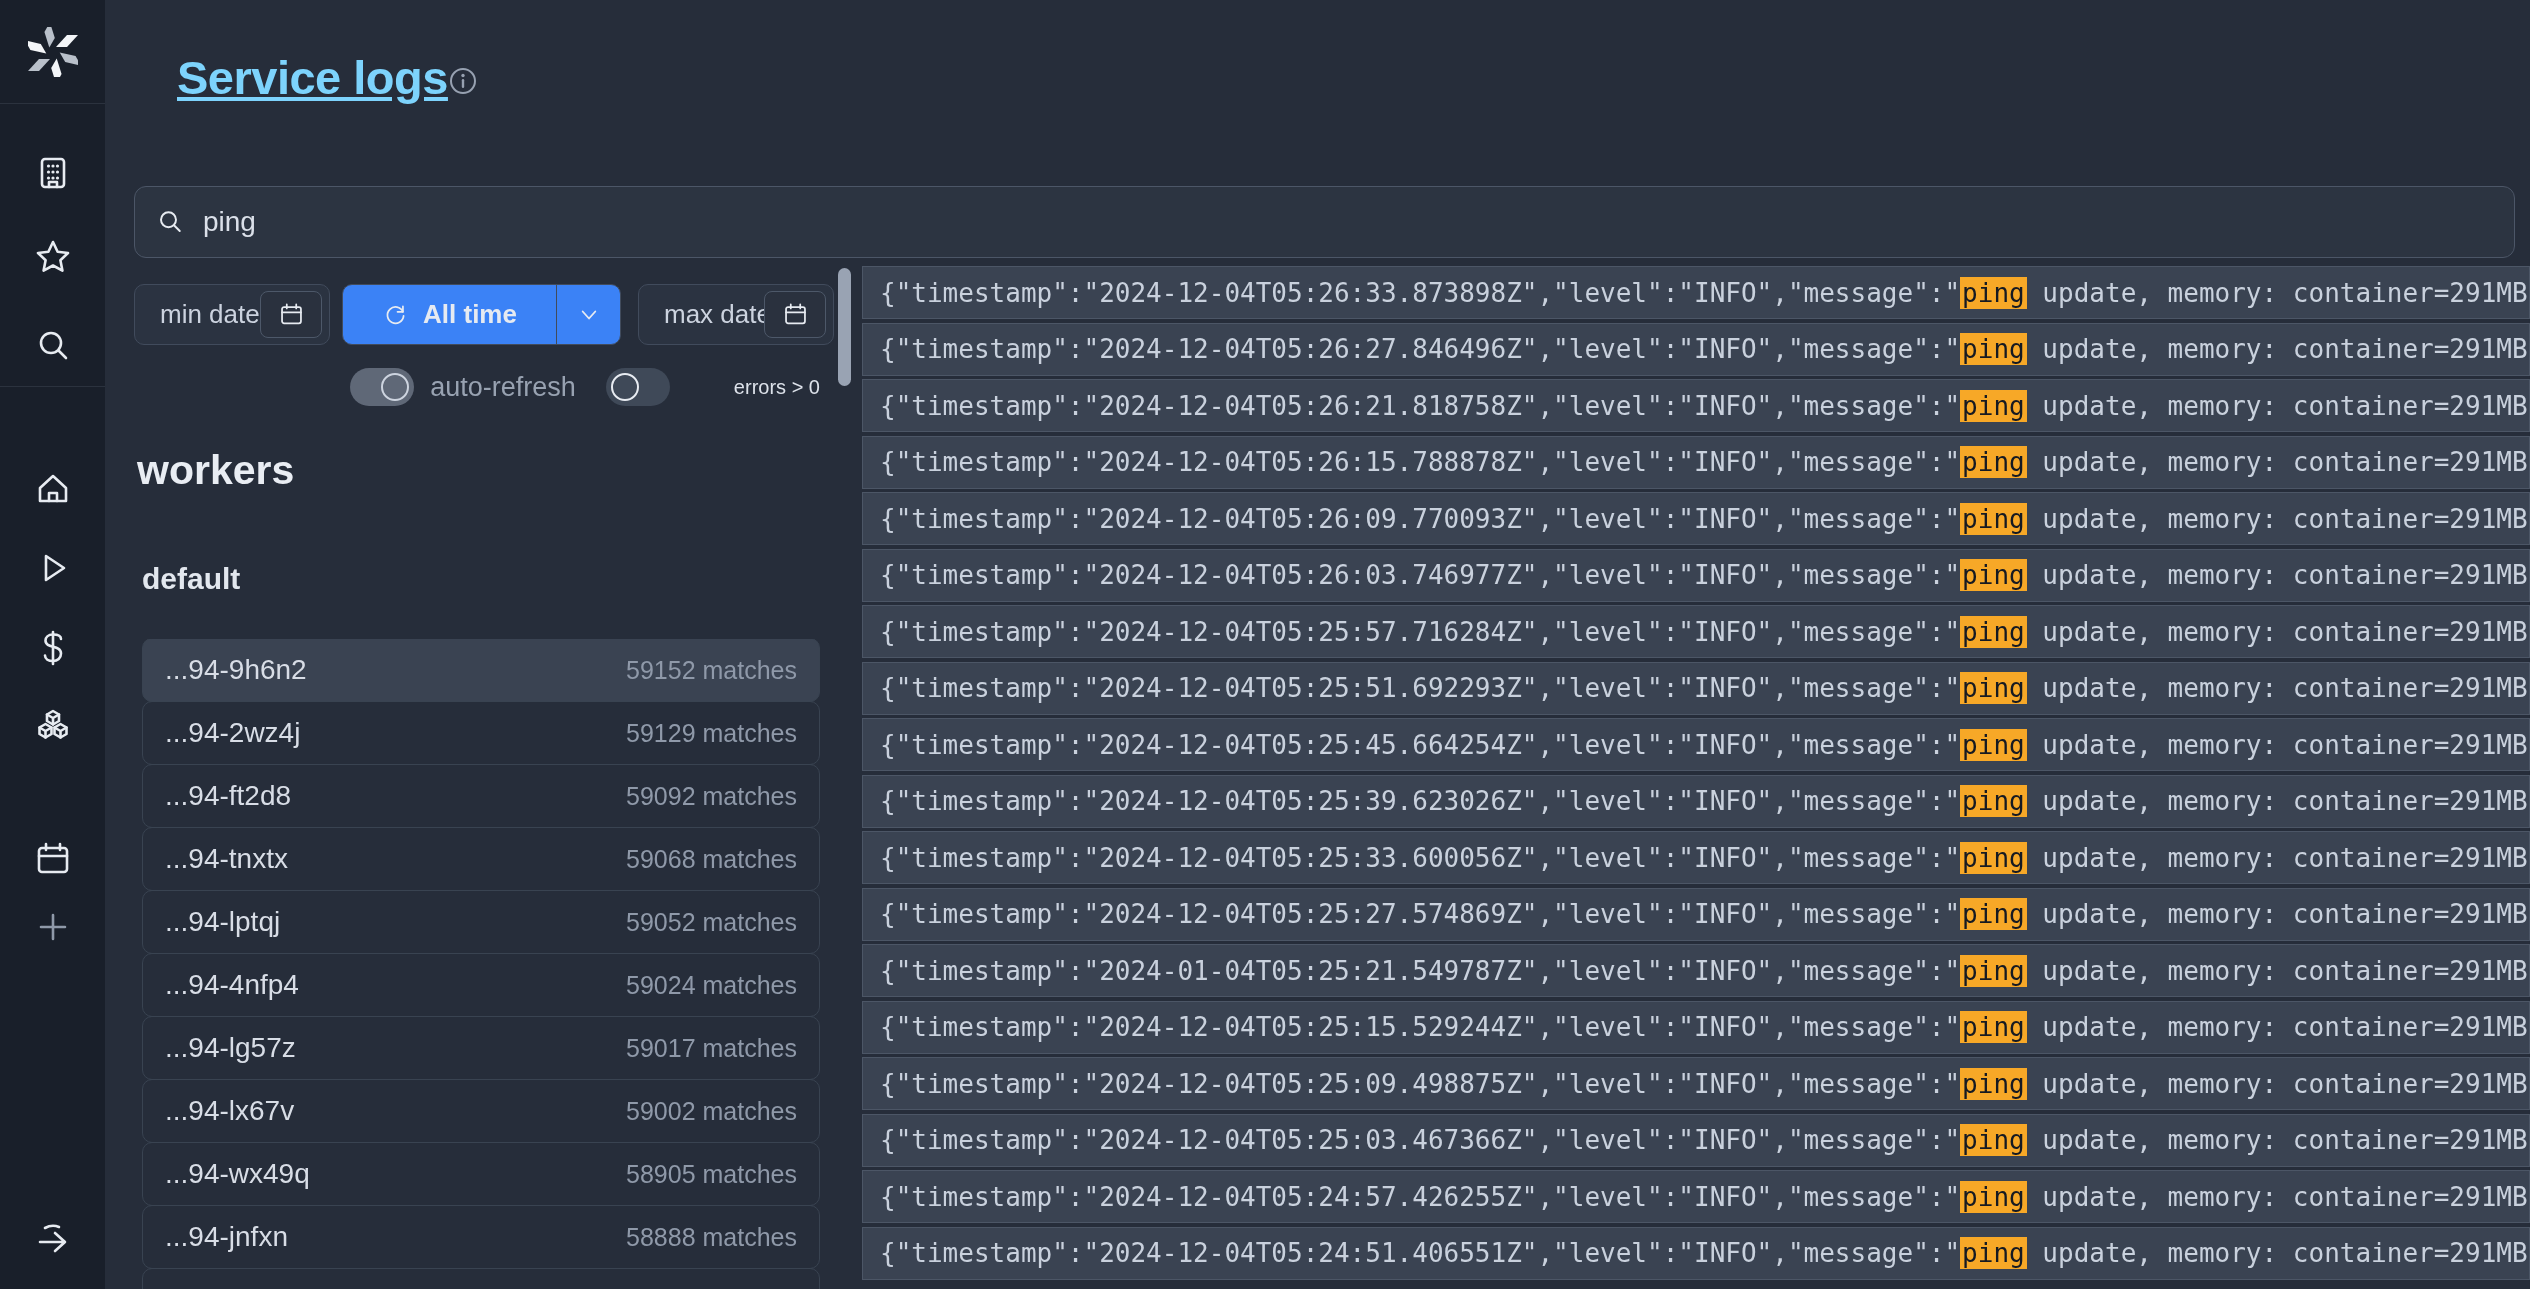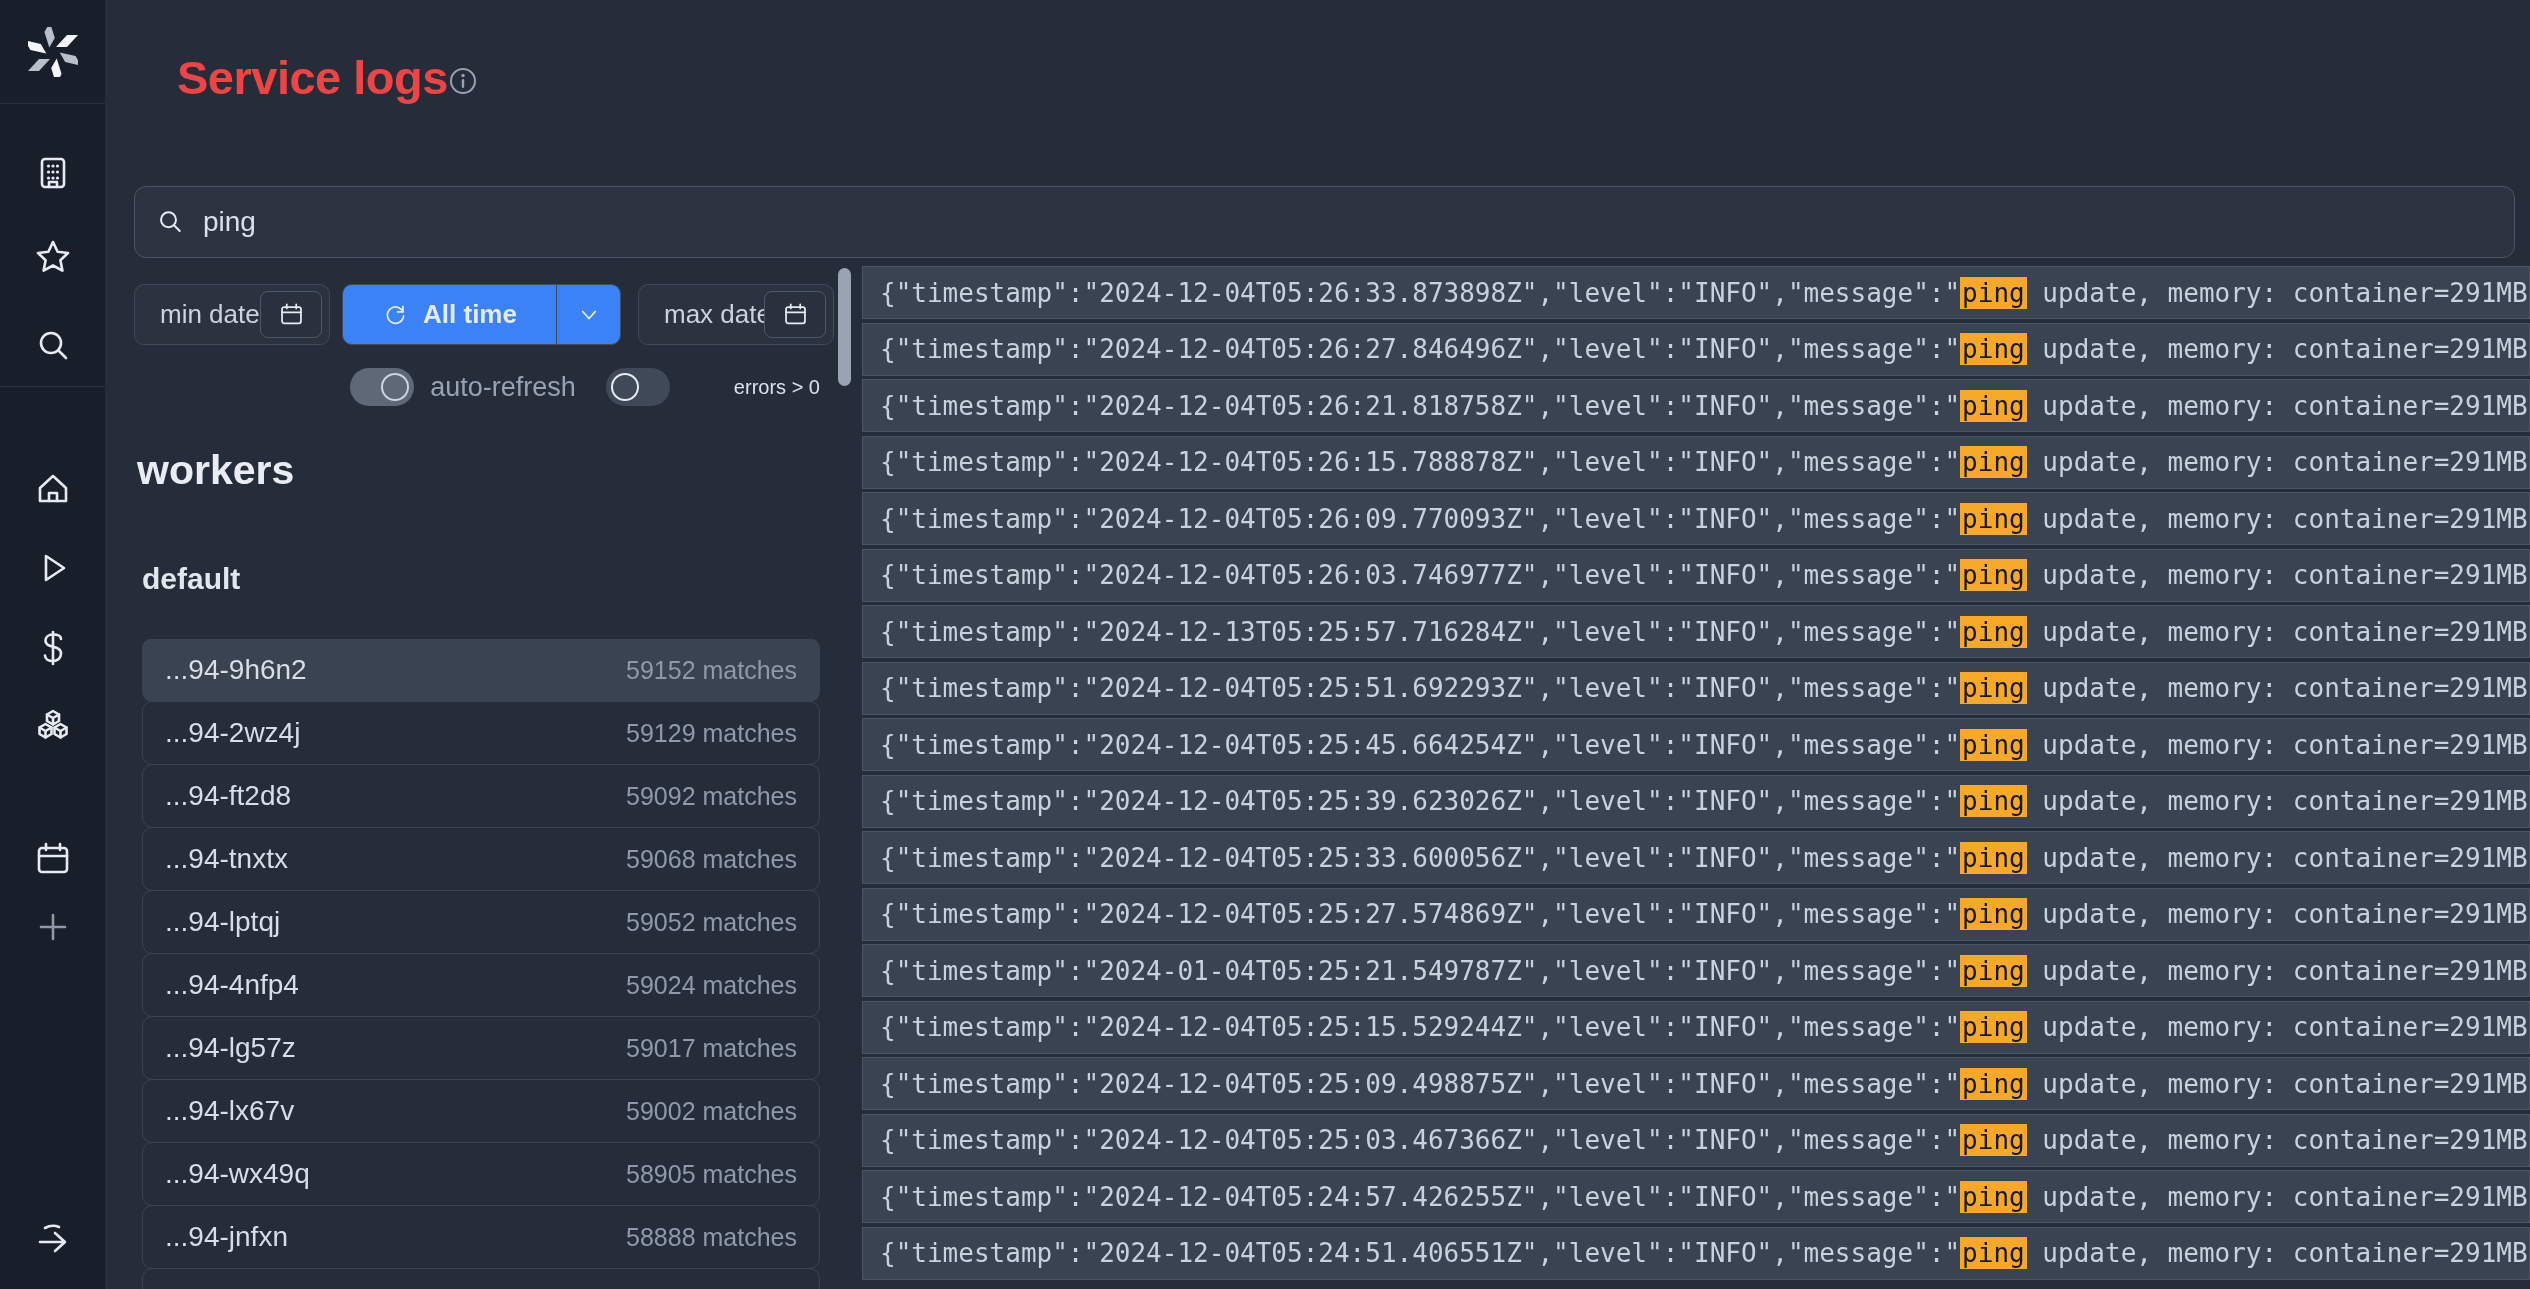--- a/index.html
+++ b/index.html
@@ -9,21 +9,21 @@
     font-family:"Liberation Sans",sans-serif;
     -webkit-font-smoothing:antialiased;
   }
   
   .sidebar{position:absolute;left:0;top:0;width:105px;height:1289px;background:#191f2a;z-index:5;}
   .logo-block{position:absolute;left:0;top:0;width:105px;height:103px;border-bottom:1px solid #2b323e;display:flex;align-items:center;justify-content:center;}
   .side-icon{position:absolute;left:32px;width:41px;height:41px;display:flex;align-items:center;justify-content:center;cursor:pointer;}
   .side-icon svg{width:40px;height:40px;}
   .side-divider{position:absolute;left:0;top:386px;width:105px;height:0;border-top:1px solid #2b323e;}
   
-  .page-title{position:absolute;left:177px;top:50px;font-size:47px;font-weight:700;color:#ef4444;letter-spacing:-0.5px;display:flex;align-items:center;}
+  .page-title{position:absolute;left:177px;top:50px;font-size:47px;font-weight:700;color:#7dd3fc;letter-spacing:-0.5px;display:flex;align-items:center;text-decoration:underline;}
   .info-btn{display:inline-flex;width:30px;height:30px;margin-top:6px;cursor:pointer;}
   
   .search-box{position:absolute;left:134px;top:186px;right:15px;height:70px;background:#2c3441;border:1px solid #4c5667;border-radius:12px;display:flex;align-items:center;padding:0 20px;}
   .search-box svg{width:30px;height:30px;flex:none;}
   .search-input{flex:1;margin-left:16px;background:transparent;border:none;outline:none;color:#dbe0e9;font-size:28px;font-family:"Liberation Sans",sans-serif;}
   
   .filters{position:absolute;left:134px;top:284px;width:700px;display:flex;align-items:center;}
   .pill{position:relative;height:61px;background:#2b3341;border:1px solid #414b5c;border-radius:10px;box-sizing:border-box;display:flex;align-items:center;}
   .date-pill{width:196px;padding-left:25px;cursor:pointer;}
   .date-pill .ph{color:#ccd3df;font-size:26px;white-space:nowrap;overflow:hidden;width:104px;}
@@ -362,21 +362,21 @@
   </div>
 
   <div class="log-row">
     <span class="log-text">
       <span>{"timestamp":"</span><span>2024-12-04T05:26:03.746977Z</span><span>","level":"INFO","message":"</span><span class="hl" style="background: rgb(247, 168, 39);">ping</span><span> update, memory: container=291MB</span>
     </span>
   </div>
 
   <div class="log-row">
     <span class="log-text">
-      <span>{"timestamp":"</span><span>2024-12-13T05:25:57.716284Z</span><span>","level":"INFO","message":"</span><span class="hl" style="background: rgb(247, 168, 39);">ping</span><span> update, memory: container=291MB</span>
+      <span>{"timestamp":"</span><span>2024-12-04T05:25:57.716284Z</span><span>","level":"INFO","message":"</span><span class="hl" style="background: rgb(247, 168, 39);">ping</span><span> update, memory: container=291MB</span>
     </span>
   </div>
 
   <div class="log-row">
     <span class="log-text">
       <span>{"timestamp":"</span><span>2024-12-04T05:25:51.692293Z</span><span>","level":"INFO","message":"</span><span class="hl" style="background: rgb(247, 168, 39);">ping</span><span> update, memory: container=291MB</span>
     </span>
   </div>
 
   <div class="log-row">

